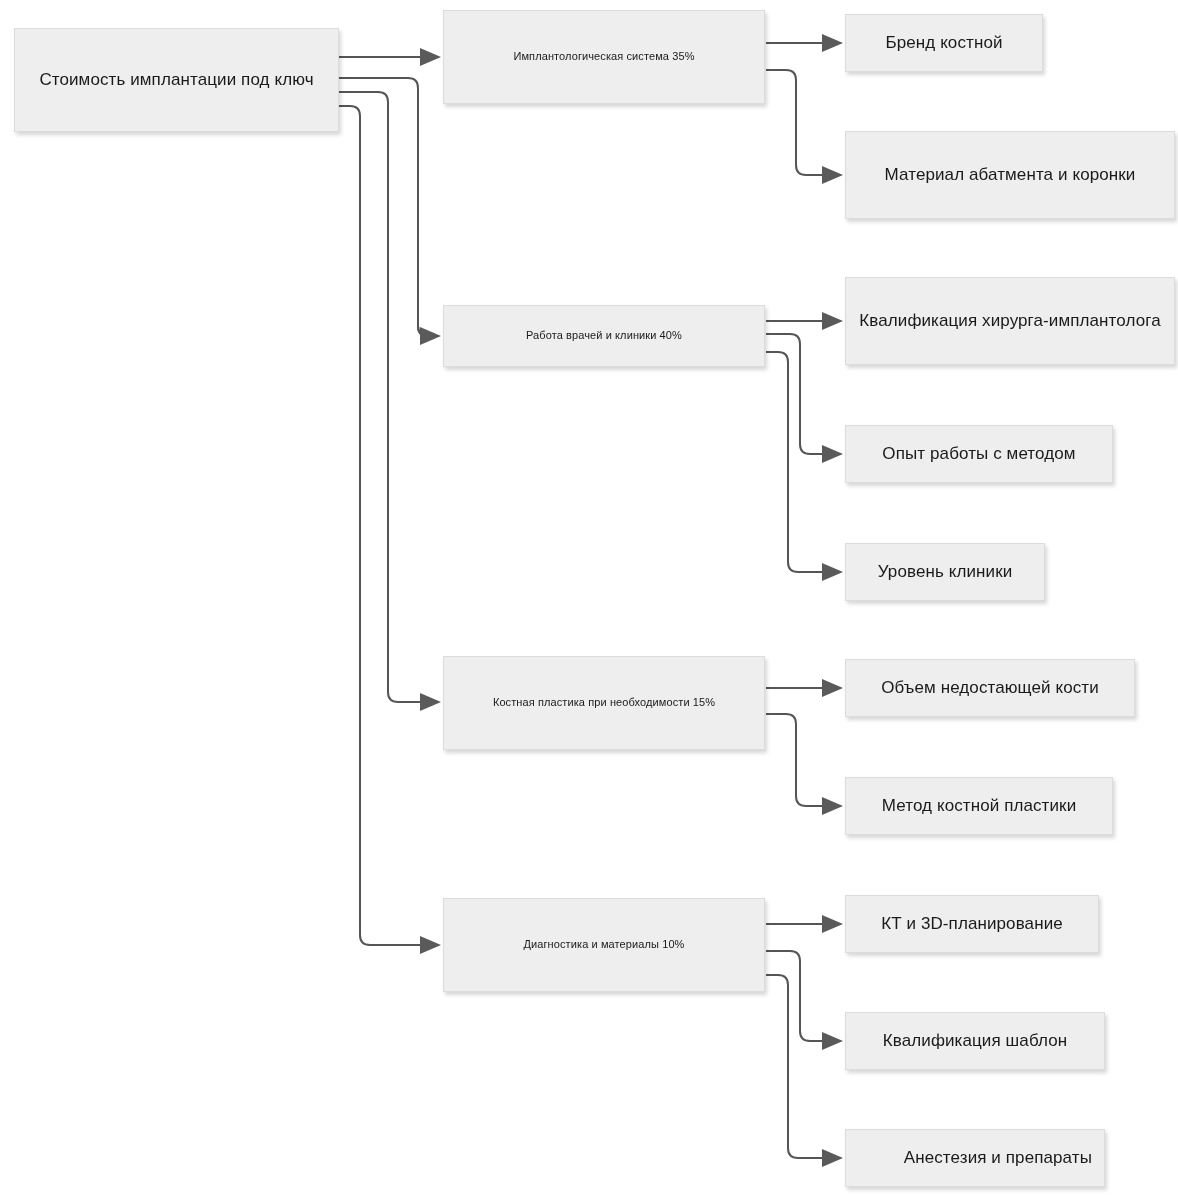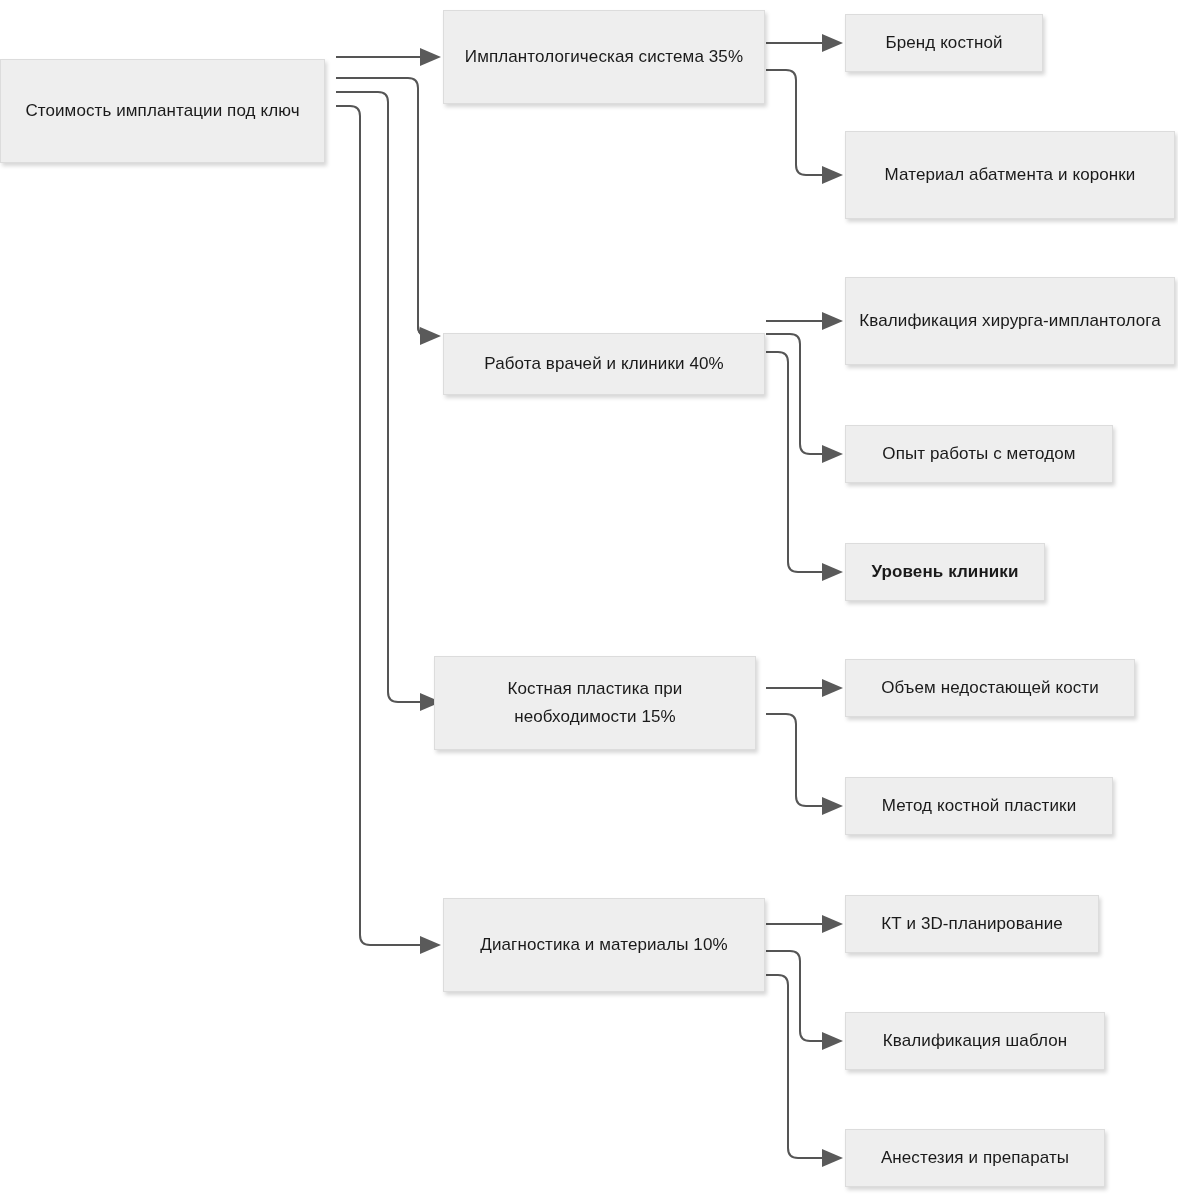--- a/index.html
+++ b/index.html
@@ -52,21 +52,21 @@
     line-height: 1.62;
     padding: 4px 12px;
     letter-spacing: 0.1px;
   }
   .node-label {
     display: block;
     width: 100%;
     white-space: pre-line;
   }
   .node-root   { font-size: 17px; }
-  .node-branch { font-size: 17px; }
+  .node-branch { font-size: 11px; }
   .node-leaf   { font-size: 17px; }
 </style>
 </head>
 <body>
 
 <div id="diagram-canvas">
 
   <svg id="edge-layer" viewBox="0 0 1178 1200" width="1178" height="1200" xmlns="http://www.w3.org/2000/svg">
 
     <g>
@@ -134,63 +134,63 @@
       <path class="edge-path" d="M 766 951 L 790 951 Q 800 951 800 961 L 800 1031 Q 800 1041 810 1041 L 822 1041"></path>
       <polygon class="arrow-head" points="822,1032 843,1041 822,1050"></polygon>
     </g>
 
     <g>
       <path class="edge-path" d="M 766 975 L 778 975 Q 788 975 788 985 L 788 1148 Q 788 1158 798 1158 L 822 1158"></path>
       <polygon class="arrow-head" points="822,1149 843,1158 822,1167"></polygon>
     </g>
   </svg>
 
-  <div class="node node-root" id="node-root" style="left: 0; top: 28px; width: 325px; height: 104px; margin-top: 31px;">
+  <div class="node node-root" id="node-root" style="left: 14px; top: 28px; width: 325px; height: 104px;">
     <span class="node-label">Стоимость имплантации под ключ</span>
   </div>
 
   <div class="node node-branch" id="node-b0" style="left: 443px; top: 10px; width: 322px; height: 94px;">
     <span class="node-label">Имплантологическая система 35%</span>
   </div>
   <div class="node node-leaf" id="node-b0-c0" style="left: 845px; top: 14px; width: 198px; height: 58px;">
     <span class="node-label">Бренд костной</span>
   </div>
   <div class="node node-leaf" id="node-b0-c1" style="left: 845px; top: 131px; width: 330px; height: 88px;">
     <span class="node-label">Материал абатмента и коронки</span>
   </div>
 
-  <div class="node node-branch" id="node-b1" style="left: 443px; top: 305px; width: 322px; height: 62px; margin-top: 28px;">
+  <div class="node node-branch" id="node-b1" style="left: 443px; top: 305px; width: 322px; height: 62px;">
     <span class="node-label">Работа врачей и клиники 40%</span>
   </div>
   <div class="node node-leaf" id="node-b1-c0" style="left: 845px; top: 277px; width: 330px; height: 88px;">
     <span class="node-label">Квалификация хирурга-имплантолога</span>
   </div>
   <div class="node node-leaf" id="node-b1-c1" style="left: 845px; top: 425px; width: 268px; height: 58px;">
     <span class="node-label">Опыт работы с методом</span>
   </div>
-  <div class="node node-leaf" id="node-b1-c2" style="left: 845px; top: 543px; width: 200px; height: 58px; font-weight: bold;">
+  <div class="node node-leaf" id="node-b1-c2" style="left: 845px; top: 543px; width: 200px; height: 58px;">
     <span class="node-label">Уровень клиники</span>
   </div>
 
-  <div class="node node-branch" id="node-b2" style="left: 434px; top: 656px; width: 322px; height: 94px;">
+  <div class="node node-branch" id="node-b2" style="left: 443px; top: 656px; width: 322px; height: 94px;">
     <span class="node-label">Костная пластика при необходимости 15%</span>
   </div>
   <div class="node node-leaf" id="node-b2-c0" style="left: 845px; top: 659px; width: 290px; height: 58px;">
     <span class="node-label">Объем недостающей кости</span>
   </div>
   <div class="node node-leaf" id="node-b2-c1" style="left: 845px; top: 777px; width: 268px; height: 58px;">
     <span class="node-label">Метод костной пластики</span>
   </div>
 
   <div class="node node-branch" id="node-b3" style="left: 443px; top: 898px; width: 322px; height: 94px; align-items: center;">
     <span class="node-label">Диагностика и материалы 10%</span>
   </div>
   <div class="node node-leaf" id="node-b3-c0" style="left: 845px; top: 895px; width: 254px; height: 58px; text-align: center;">
     <span class="node-label">КТ и 3D-планирование</span>
   </div>
   <div class="node node-leaf" id="node-b3-c1" style="left: 845px; top: 1012px; width: 260px; height: 58px;">
     <span class="node-label">Квалификация шаблон</span>
   </div>
-  <div class="node node-leaf" id="node-b3-c2" style="left: 845px; top: 1129px; width: 260px; height: 58px;">
+  <div class="node node-leaf" id="node-b3-c2" style="left: 845px; top: 1129px; width: 260px; height: 58px; text-align: right;">
     <span class="node-label">Анестезия и препараты</span>
   </div>
 
 </div>
 
 </body></html>

